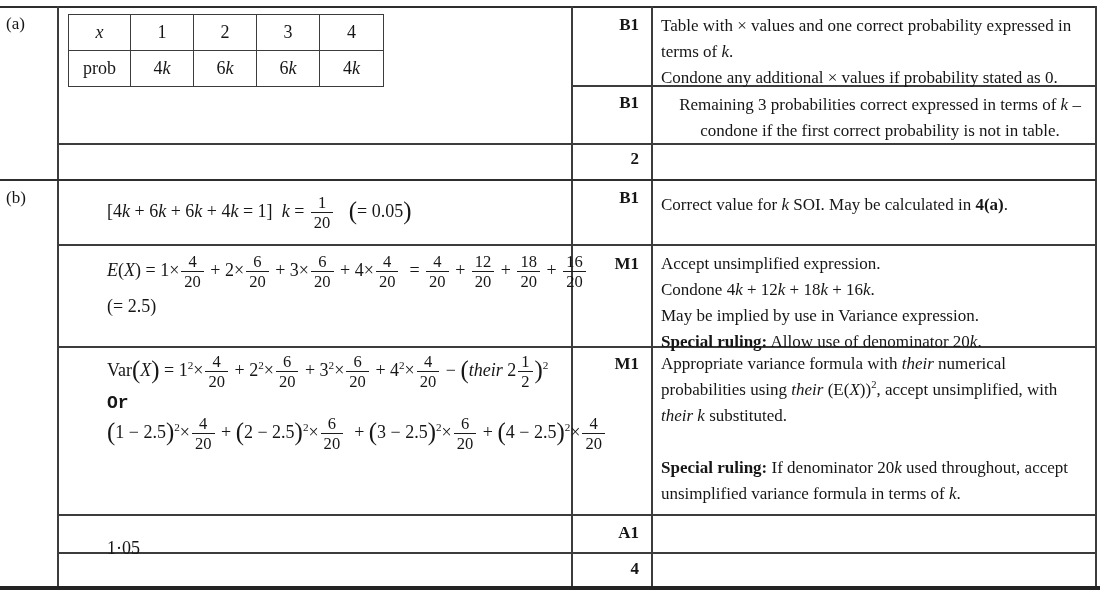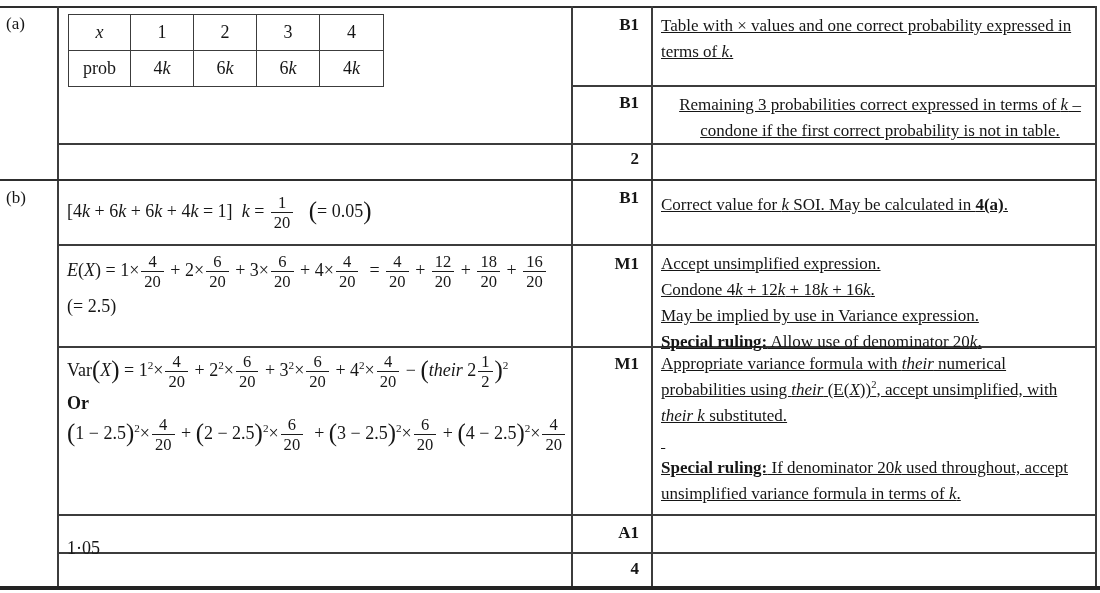--- a/index.html
+++ b/index.html
@@ -8,22 +8,22 @@
     font-family:"Liberation Serif","DejaVu Serif",serif;color:#161616;overflow:hidden;
   }
   .hline,.vline{position:absolute;background:#3c3c3c;}
   .hline{height:1.5px;}
   .vline{width:1.5px;}
   .thick{height:2.2px;background:#2e2e2e;}
   .bottomline{height:3.5px;background:#232323;}
   .partlabel{position:absolute;font-size:17px;}
   .mark{position:absolute;left:571px;width:68px;text-align:right;font-weight:bold;font-size:17px;}
   .comment{position:absolute;left:661px;width:438px;font-size:17px;line-height:26px;}
-  .comment .tline{white-space:nowrap;text-decoration:underline;}
-  .work{position:absolute;font-size:18px;}
+  .comment .tline{white-space:nowrap;}
+  .work{position:absolute;font-size:18px;margin-left:40px;}
   .math{white-space:pre-wrap;}
   .it{font-style:italic;}
   .bd{font-weight:bold;}
   .bp{font-size:1.38em;vertical-align:-0.09em;line-height:1;}
   sup{font-size:0.62em;line-height:0;}
   .frac{display:inline-block;vertical-align:middle;text-align:center;margin:0 2px;font-size:0.92em;line-height:1.05;}
   .frac .fn{display:block;padding:0 3px 1px 3px;}
   .frac .fd{display:block;border-top:1.4px solid #1c1c1c;padding:1px 3px 0 3px;}
   table.probtable{position:absolute;left:68px;top:14px;border-collapse:collapse;font-size:18px;}
   table.probtable td{border:1.6px solid #3c3c3c;text-align:center;height:35px;padding:0;}
@@ -72,36 +72,37 @@
   </tbody>
     </table>
 
   <div class="mark" style="top:15px;">B1</div>
   <div class="mark" style="top:93px;">B1</div>
   <div class="mark" style="top:149px;">2</div>
 
   <div class="comment" style="top:13px;">
       <div class="tline"><span class="">Table with × values and one correct probability expressed in</span></div>
       <div class="tline"><span class="">terms of </span><span class="it">k</span><span class="">.</span></div>
+      <div class="tline"><span class="">Condone any additional × values if probability stated as 0.</span></div>
     </div>
   <div class="comment" style="top:92px;text-align:center;">
       <div class="tline"><span class="">Remaining 3 probabilities correct expressed in terms of </span><span class="it">k</span><span class=""> –</span></div>
       <div class="tline"><span class="">condone if the first correct probability is not in table.</span></div>
     </div>
 
   <div class="work math" style="left:67px;top:194px;"><span class="">[4</span><span class="it">k</span><span class=""> + 6</span><span class="it">k</span><span class=""> + 6</span><span class="it">k</span><span class=""> + 4</span><span class="it">k</span><span class=""> = 1]  </span><span class="it">k</span><span class=""> = </span><span class="frac"><span class="fn">1</span><span class="fd">20</span></span><span class="">   </span><span class="bp">(</span><span class="">= 0.05</span><span class="bp">)</span></div>
 
   <div class="work" style="left:67px;top:253px;">
     <div class="workline math"><span class="it">E</span><span class="">(</span><span class="it">X</span><span class="">) = 1×</span><span class="frac"><span class="fn">4</span><span class="fd">20</span></span><span class=""> + 2×</span><span class="frac"><span class="fn">6</span><span class="fd">20</span></span><span class=""> + 3×</span><span class="frac"><span class="fn">6</span><span class="fd">20</span></span><span class=""> + 4×</span><span class="frac"><span class="fn">4</span><span class="fd">20</span></span><span class="">  = </span><span class="frac"><span class="fn">4</span><span class="fd">20</span></span><span class=""> + </span><span class="frac"><span class="fn">12</span><span class="fd">20</span></span><span class=""> + </span><span class="frac"><span class="fn">18</span><span class="fd">20</span></span><span class=""> + </span><span class="frac"><span class="fn">16</span><span class="fd">20</span></span></div>
     <div class="workline math" style="margin-top:5px;"><span class="">(= 2.5)</span></div>
   </div>
 
   <div class="work" style="left:67px;top:353px;">
     <div class="workline math"><span class="">Var</span><span class="bp">(</span><span class="it">X</span><span class="bp">)</span><span class=""> = 1</span><sup>2</sup><span class="">×</span><span class="frac"><span class="fn">4</span><span class="fd">20</span></span><span class=""> + 2</span><sup>2</sup><span class="">×</span><span class="frac"><span class="fn">6</span><span class="fd">20</span></span><span class=""> + 3</span><sup>2</sup><span class="">×</span><span class="frac"><span class="fn">6</span><span class="fd">20</span></span><span class=""> + 4</span><sup>2</sup><span class="">×</span><span class="frac"><span class="fn">4</span><span class="fd">20</span></span><span class=""> − </span><span class="bp">(</span><span class="it">their</span><span class=""> 2</span><span class="frac"><span class="fn">1</span><span class="fd">2</span></span><span class="bp">)</span><sup>2</sup></div>
-    <div class="workline math" style="margin-top:2px;"><span class="bd">Or</span></div>
+    <div class="workline math" style="margin-top:2px;font-family:Liberation Mono, monospace;"><span class="bd">Or</span></div>
     <div class="workline math" style="margin-top:2px;"><span class="bp">(</span><span class="">1 − 2.5</span><span class="bp">)</span><sup>2</sup><span class="">×</span><span class="frac"><span class="fn">4</span><span class="fd">20</span></span><span class=""> + </span><span class="bp">(</span><span class="">2 − 2.5</span><span class="bp">)</span><sup>2</sup><span class="">×</span><span class="frac"><span class="fn">6</span><span class="fd">20</span></span><span class="">  + </span><span class="bp">(</span><span class="">3 − 2.5</span><span class="bp">)</span><sup>2</sup><span class="">×</span><span class="frac"><span class="fn">6</span><span class="fd">20</span></span><span class=""> + </span><span class="bp">(</span><span class="">4 − 2.5</span><span class="bp">)</span><sup>2</sup><span class="">×</span><span class="frac"><span class="fn">4</span><span class="fd">20</span></span></div>
   </div>
 
   <div class="work math" style="left:67px;top:538px;"><span class="">1·05</span></div>
 
   <div class="mark" style="top:188px;">B1</div>
   <div class="mark" style="top:254px;">M1</div>
   <div class="mark" style="top:354px;">M1</div>
   <div class="mark" style="top:523px;">A1</div>
   <div class="mark" style="top:559px;">4</div>

